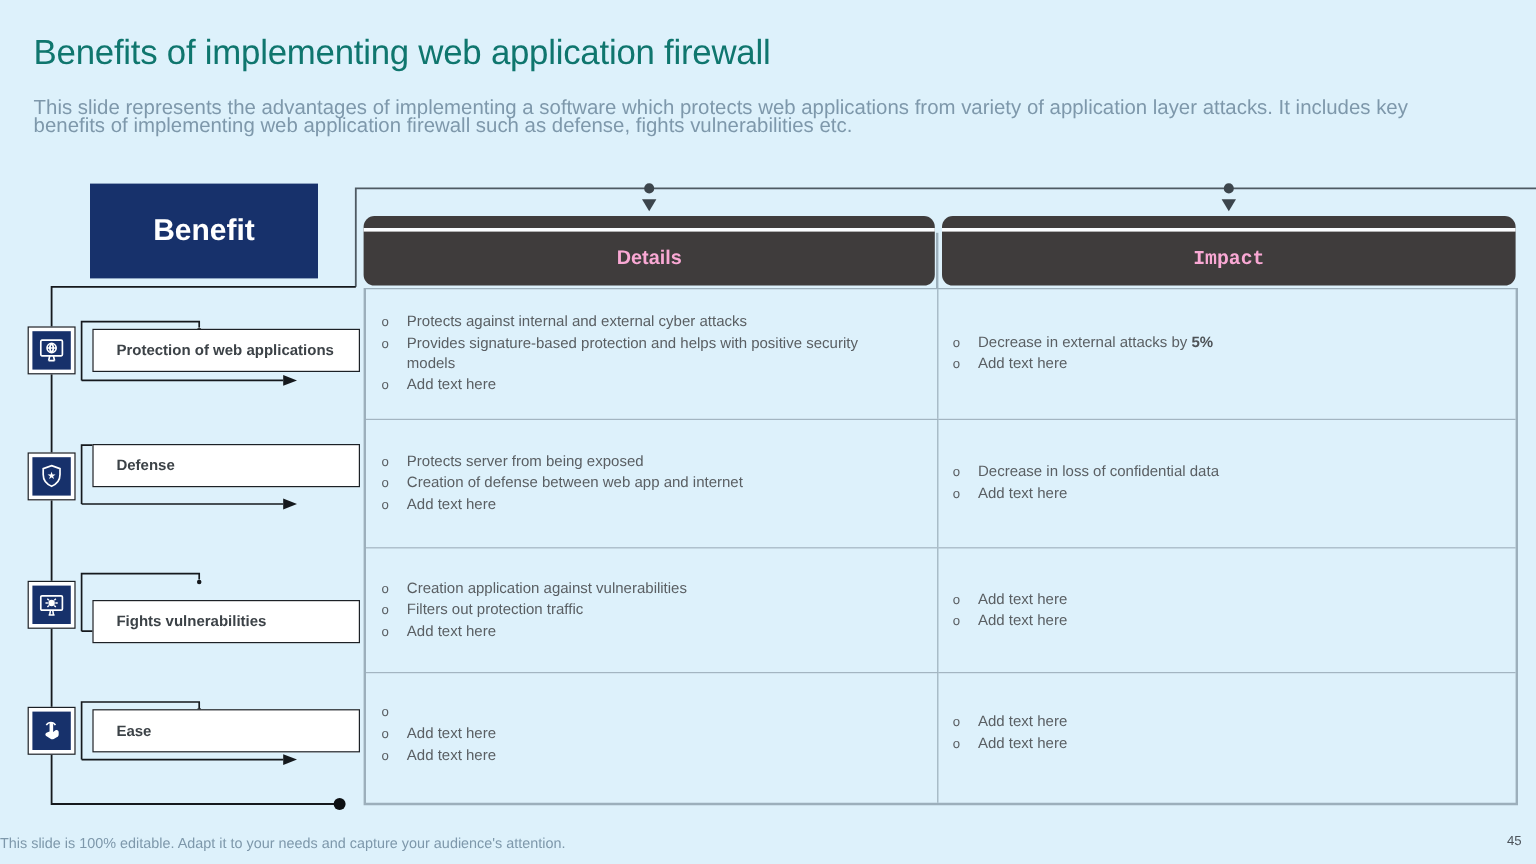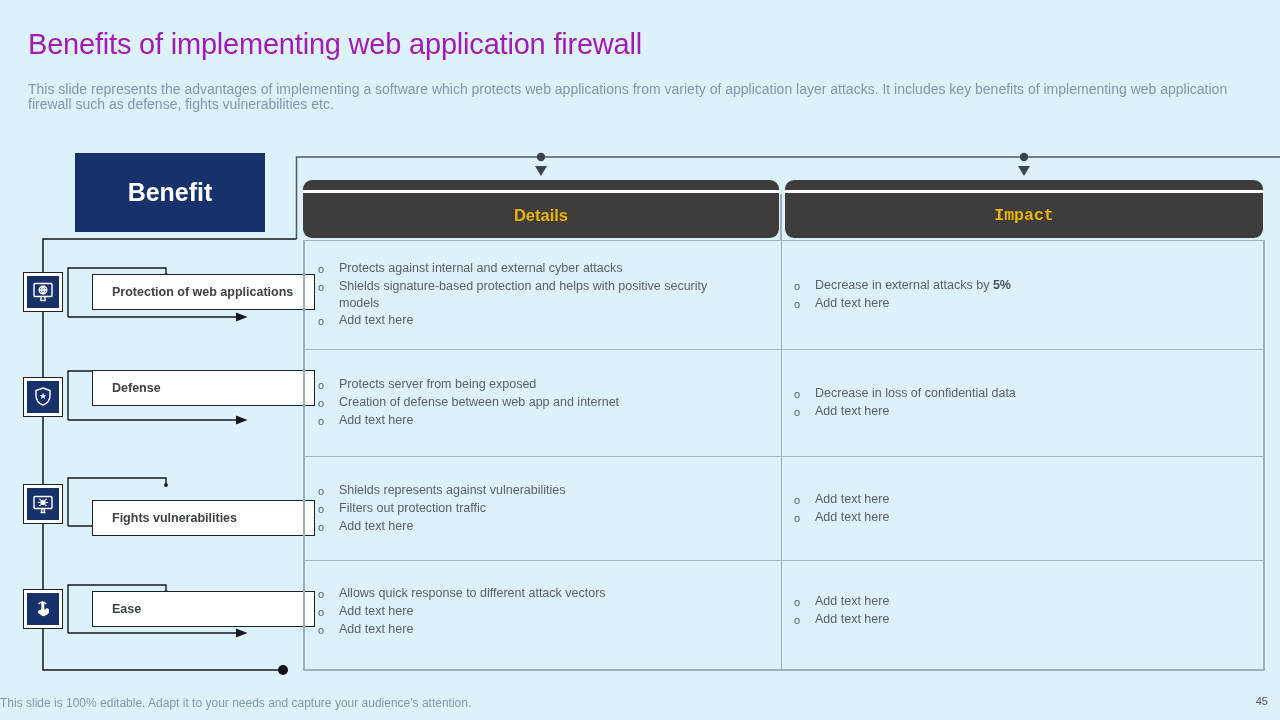--- a/index.html
+++ b/index.html
@@ -1,40 +1,40 @@
 <!DOCTYPE html>
 <html><head>
 <meta charset="utf-8">
 <style>
   * { margin:0; padding:0; box-sizing:border-box; }
   html,body { width:1280px; height:720px; overflow:hidden; }
   body { font-family:"Liberation Sans","DejaVu Sans",sans-serif; }
   .slide { position:relative; width:1280px; height:720px; background:#ddf1fb; overflow:hidden; }
 
-  .title { position:absolute; left:28px; top:28px; font-size:29px; font-weight:400; color:#a21caf; letter-spacing:-0.2px; }
-  .subtitle { position:absolute; left:28px; top:82px; width:1205px; font-size:14px; line-height:15px; color:#7e98ab; }
+  .title { position:absolute; left:28px; top:28px; font-size:29px; font-weight:400; color:#0f766e; letter-spacing:-0.2px; }
+  .subtitle { position:absolute; left:28px; top:82px; width:1205px; font-size:17px; line-height:15px; color:#7e98ab; }
 
   .benefit-box { position:absolute; left:75px; top:153px; width:190px; height:79px; background:#17316b;
                  display:flex; align-items:center; justify-content:center; }
   .benefit-box span { color:#fff; font-size:25px; font-weight:700; }
 
   svg.connectors { position:absolute; left:0; top:0; width:1280px; height:720px; pointer-events:none; }
 
   .icon-box { position:absolute; left:23px; width:40px; height:40px; border:1.5px solid #1a2026; background:#fff; padding:3px; }
   .icon-fill { width:100%; height:100%; background:#17316b; display:flex; align-items:center; justify-content:center; }
   .icon-fill svg { width:24px; height:24px; }
 
   .label-box { position:absolute; left:77px; width:223px; height:36px; background:#fff; border:1.6px solid #1c2126;
-               display:flex; align-items:center; padding-left:19px; overflow:hidden;margin-left:15px; }
+               display:flex; align-items:center; padding-left:19px; overflow:hidden; }
   .label-box span { font-size:12.5px; font-weight:700; color:#3c4247; white-space:nowrap; }
 
   .col-header { position:absolute; top:180px; height:58px; background:#3f3c3c; border-radius:9px; }
   .col-header .strip-gap { position:absolute; left:0; right:0; top:10px; height:3px; background:#fbfdff; }
   .col-header .hdr-label { position:absolute; left:0; right:0; top:13px; bottom:0; display:flex; align-items:center; justify-content:center;
-                           color:#eab308; font-size:16.5px; font-weight:700; }
+                           color:#f9a8d4; font-size:16.5px; font-weight:700; }
   .col-header.details { left:303px; width:476px; }
   .col-header.impact  { left:785px; width:478px;font-family:Liberation Mono, monospace; }
 
   .hdr-divider { position:absolute; left:780px; top:194px; width:2px; height:46px; background:#9cafbb; }
 
   .table-body { position:absolute; left:303px; top:240px; width:962px; height:431px;
                 border:2px solid #9cafbb; border-top-width:1px;
                 display:grid; grid-template-columns:477px 1fr; grid-template-rows:108px 107px 104px auto; }
   .cell { display:flex; flex-direction:column; justify-content:center; }
   .cell.c-details { border-right:1.5px solid #9cafbb; padding:6px 42px 6px 13px; }
@@ -166,21 +166,21 @@
   <div class="table-body">
 
     <div class="cell c-details">
       <ul class="bullets">
         <li>
             <span class="bm">o</span>
             <span class="bt">Protects against internal and external cyber attacks</span>
           </li>
         <li>
             <span class="bm">o</span>
-            <span class="bt">Shields signature-based protection and helps with positive security models</span>
+            <span class="bt">Provides signature-based protection and helps with positive security models</span>
           </li>
         <li>
             <span class="bm">o</span>
             <span class="bt">Add text here</span>
           </li>
       </ul>
     </div>
     <div class="cell c-impact">
       <ul class="bullets">
         <li>
@@ -220,21 +220,21 @@
             <span class="bm">o</span>
             <span class="bt">Add text here</span>
           </li>
       </ul>
     </div>
 
     <div class="cell c-details rb">
       <ul class="bullets">
         <li>
             <span class="bm">o</span>
-            <span class="bt">Shields represents against vulnerabilities</span>
+            <span class="bt">Creation application against vulnerabilities</span>
           </li>
         <li>
             <span class="bm">o</span>
             <span class="bt">Filters out protection traffic</span>
           </li>
         <li>
             <span class="bm">o</span>
             <span class="bt">Add text here</span>
           </li>
       </ul>
@@ -249,21 +249,20 @@
             <span class="bm">o</span>
             <span class="bt">Add text here</span>
           </li>
       </ul>
     </div>
 
     <div class="cell c-details rb" style="justify-content:flex-start; padding-top:24px;">
       <ul class="bullets">
         <li>
             <span class="bm">o</span>
-            <span class="bt">Allows quick response to different attack vectors</span>
           </li>
         <li>
             <span class="bm">o</span>
             <span class="bt">Add text here</span>
           </li>
         <li>
             <span class="bm">o</span>
             <span class="bt">Add text here</span>
           </li>
       </ul>

